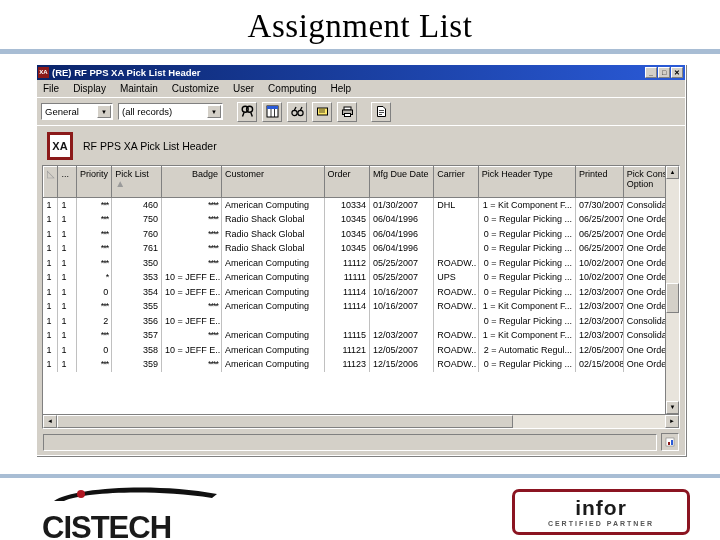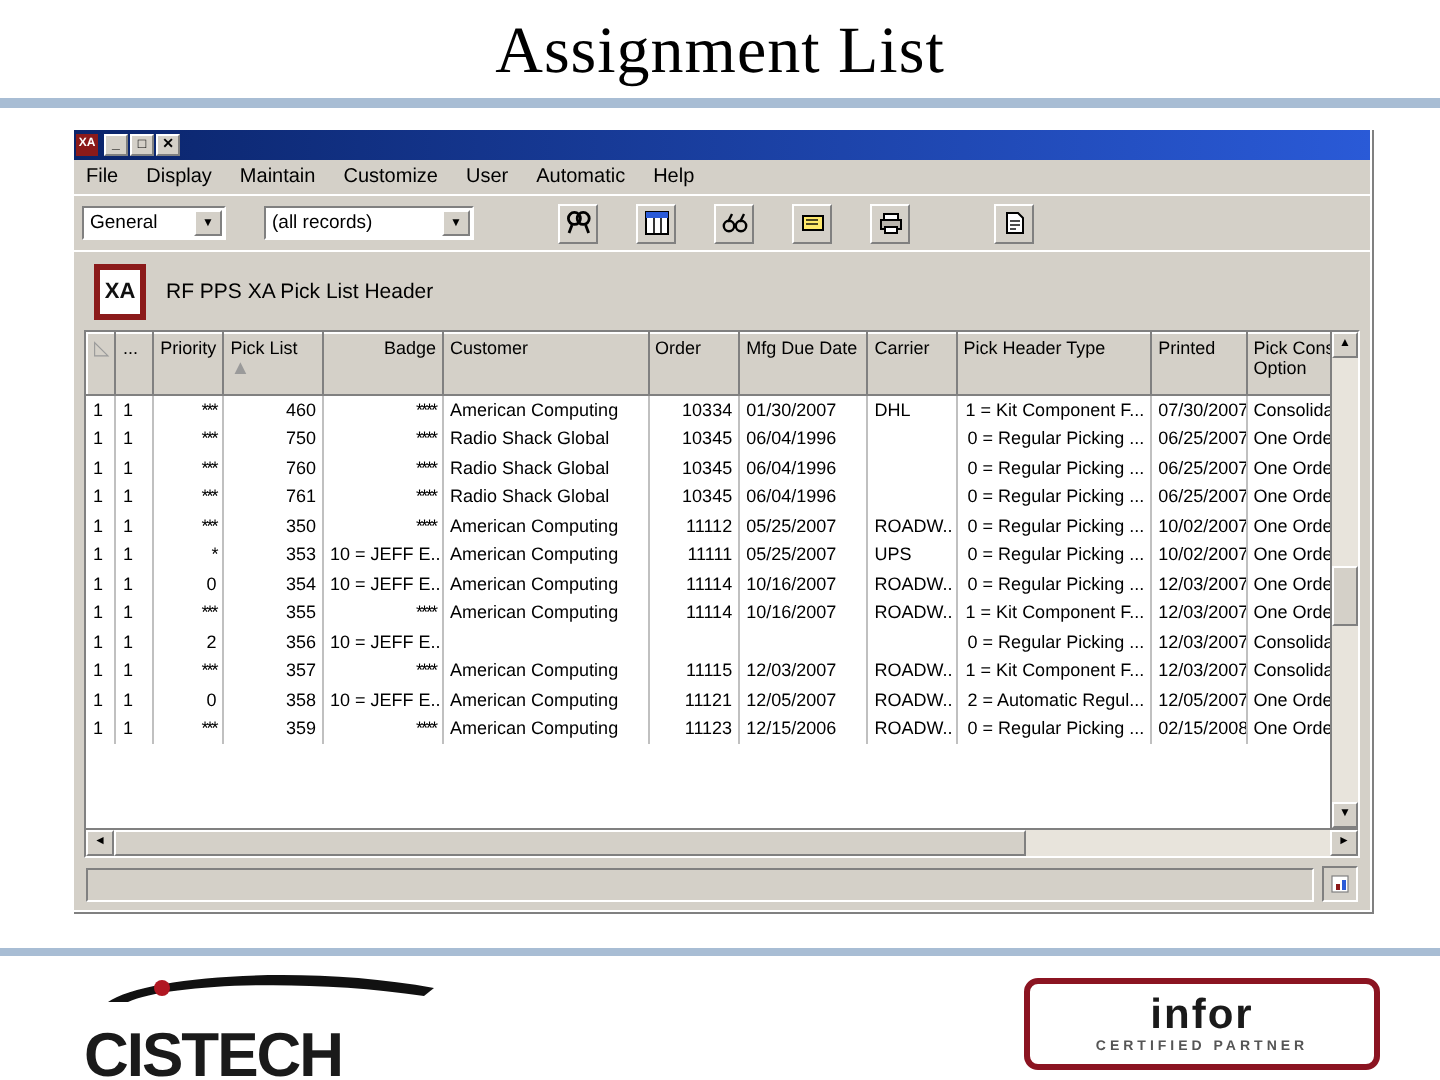--- a/index.html
+++ b/index.html
@@ -58,21 +58,21 @@
   .menubar {
     height:17px; background:#d4d0c8; display:flex; align-items:center;
     padding-left:6px; font-size:10px; color:#000;
     border-bottom:1px solid #d4d0c8;
   }
   .menu-item { padding:1px 8px 1px 0; margin-right:6px; white-space:nowrap; }
 
   .toolbar {
     height:28px; background:#d4d0c8;
     border-top:1px solid #ffffff;
-    display:flex; align-items:center; padding:0 4px; gap:19px;
+    display:flex; align-items:center; padding:0 4px; gap:5px;
   }
   .combo {
     height:17px; background:#ffffff;
     border:1px solid; border-color:#808080 #fff #fff #808080;
     display:flex; align-items:center; font-size:9.5px; color:#000;
     padding-left:3px; position:relative;
   }
   .combo.general { width:72px; }
   .combo.records { width:105px; }
   .combo-arrow {
@@ -211,34 +211,35 @@
 <body>
 
 <div class="slide-title">Assignment List</div>
 <div class="title-rule"></div>
 <div class="bottom-rule"></div>
 
 <div class="app-window">
 
   <div class="titlebar">
     <div class="titlebar-icon">XA</div>
+    <div class="titlebar-text">(RE) RF PPS XA Pick List Header</div>
     <div class="titlebar-buttons">
       <div class="tb-btn">_</div>
       <div class="tb-btn">□</div>
       <div class="tb-btn">✕</div>
     </div>
   </div>
 
   <div class="menubar">
     <div class="menu-item">File</div>
     <div class="menu-item">Display</div>
     <div class="menu-item">Maintain</div>
     <div class="menu-item">Customize</div>
     <div class="menu-item">User</div>
-    <div class="menu-item">Automatic</div>
+    <div class="menu-item">Computing</div>
     <div class="menu-item">Help</div>
   </div>
 
   <div class="toolbar">
     <div class="combo general">
       <span>General</span>
       <span class="combo-arrow">▼</span>
     </div>
     <div class="combo records">
       <span>(all records)</span>

